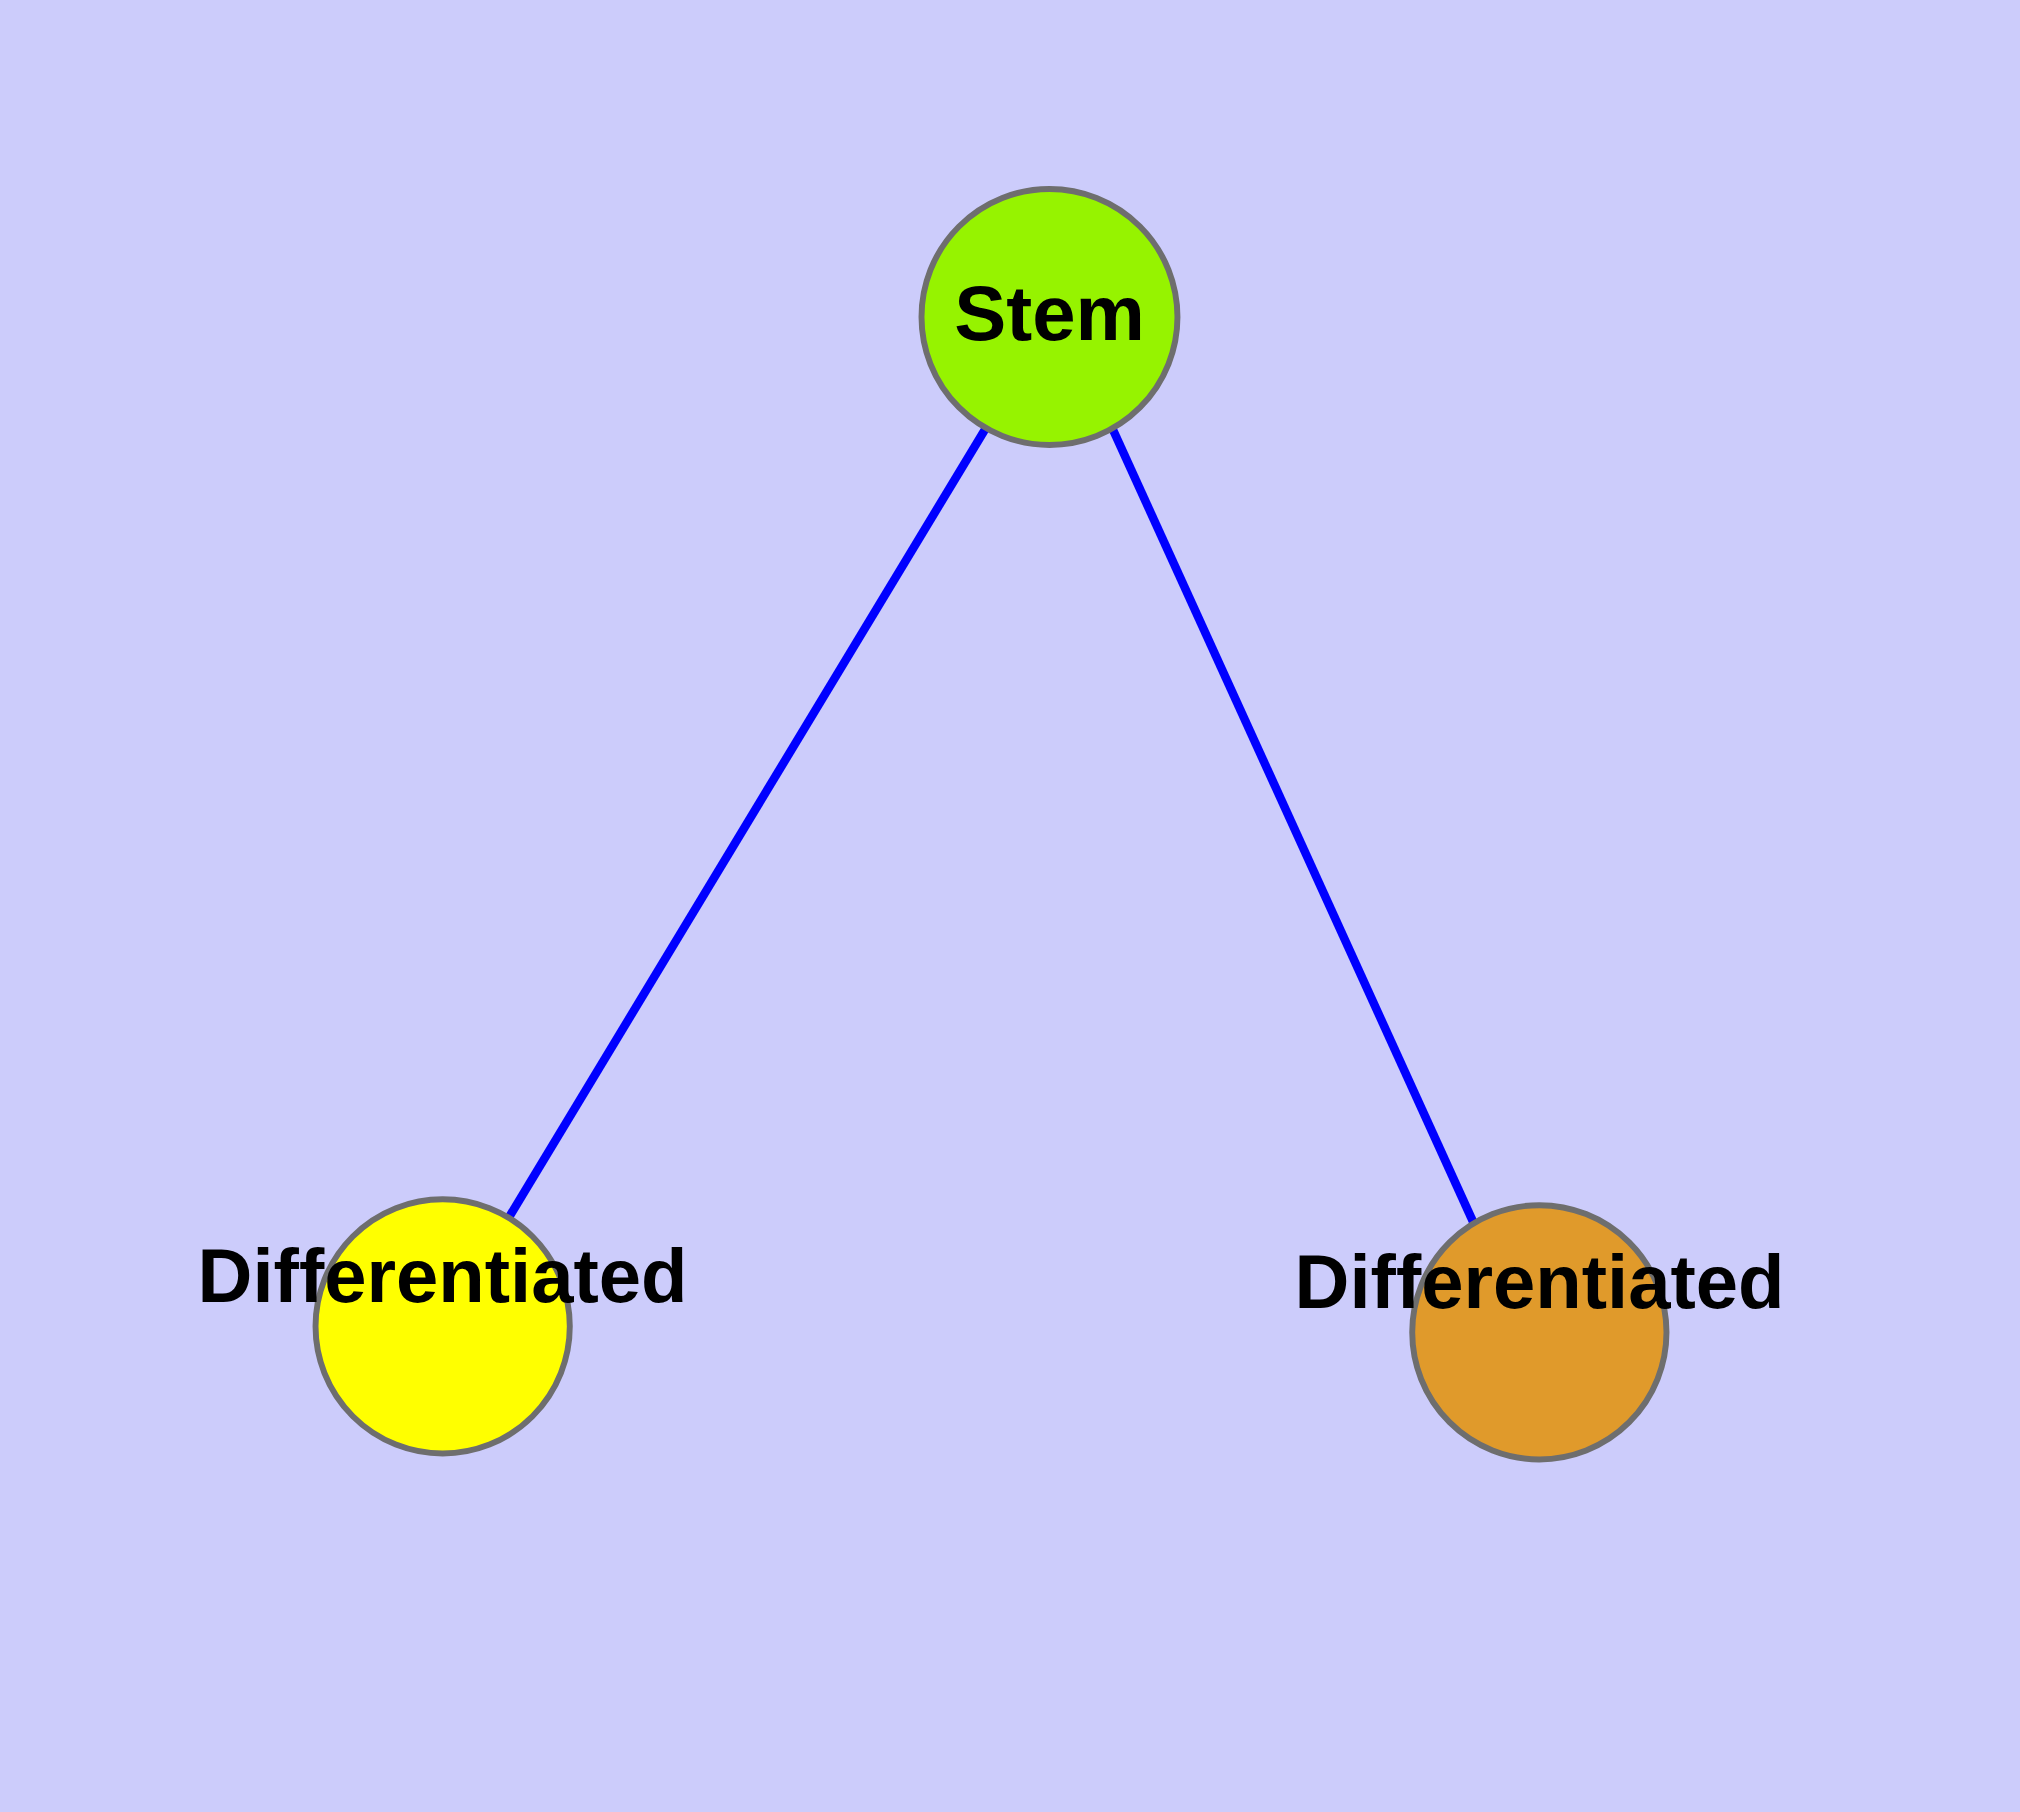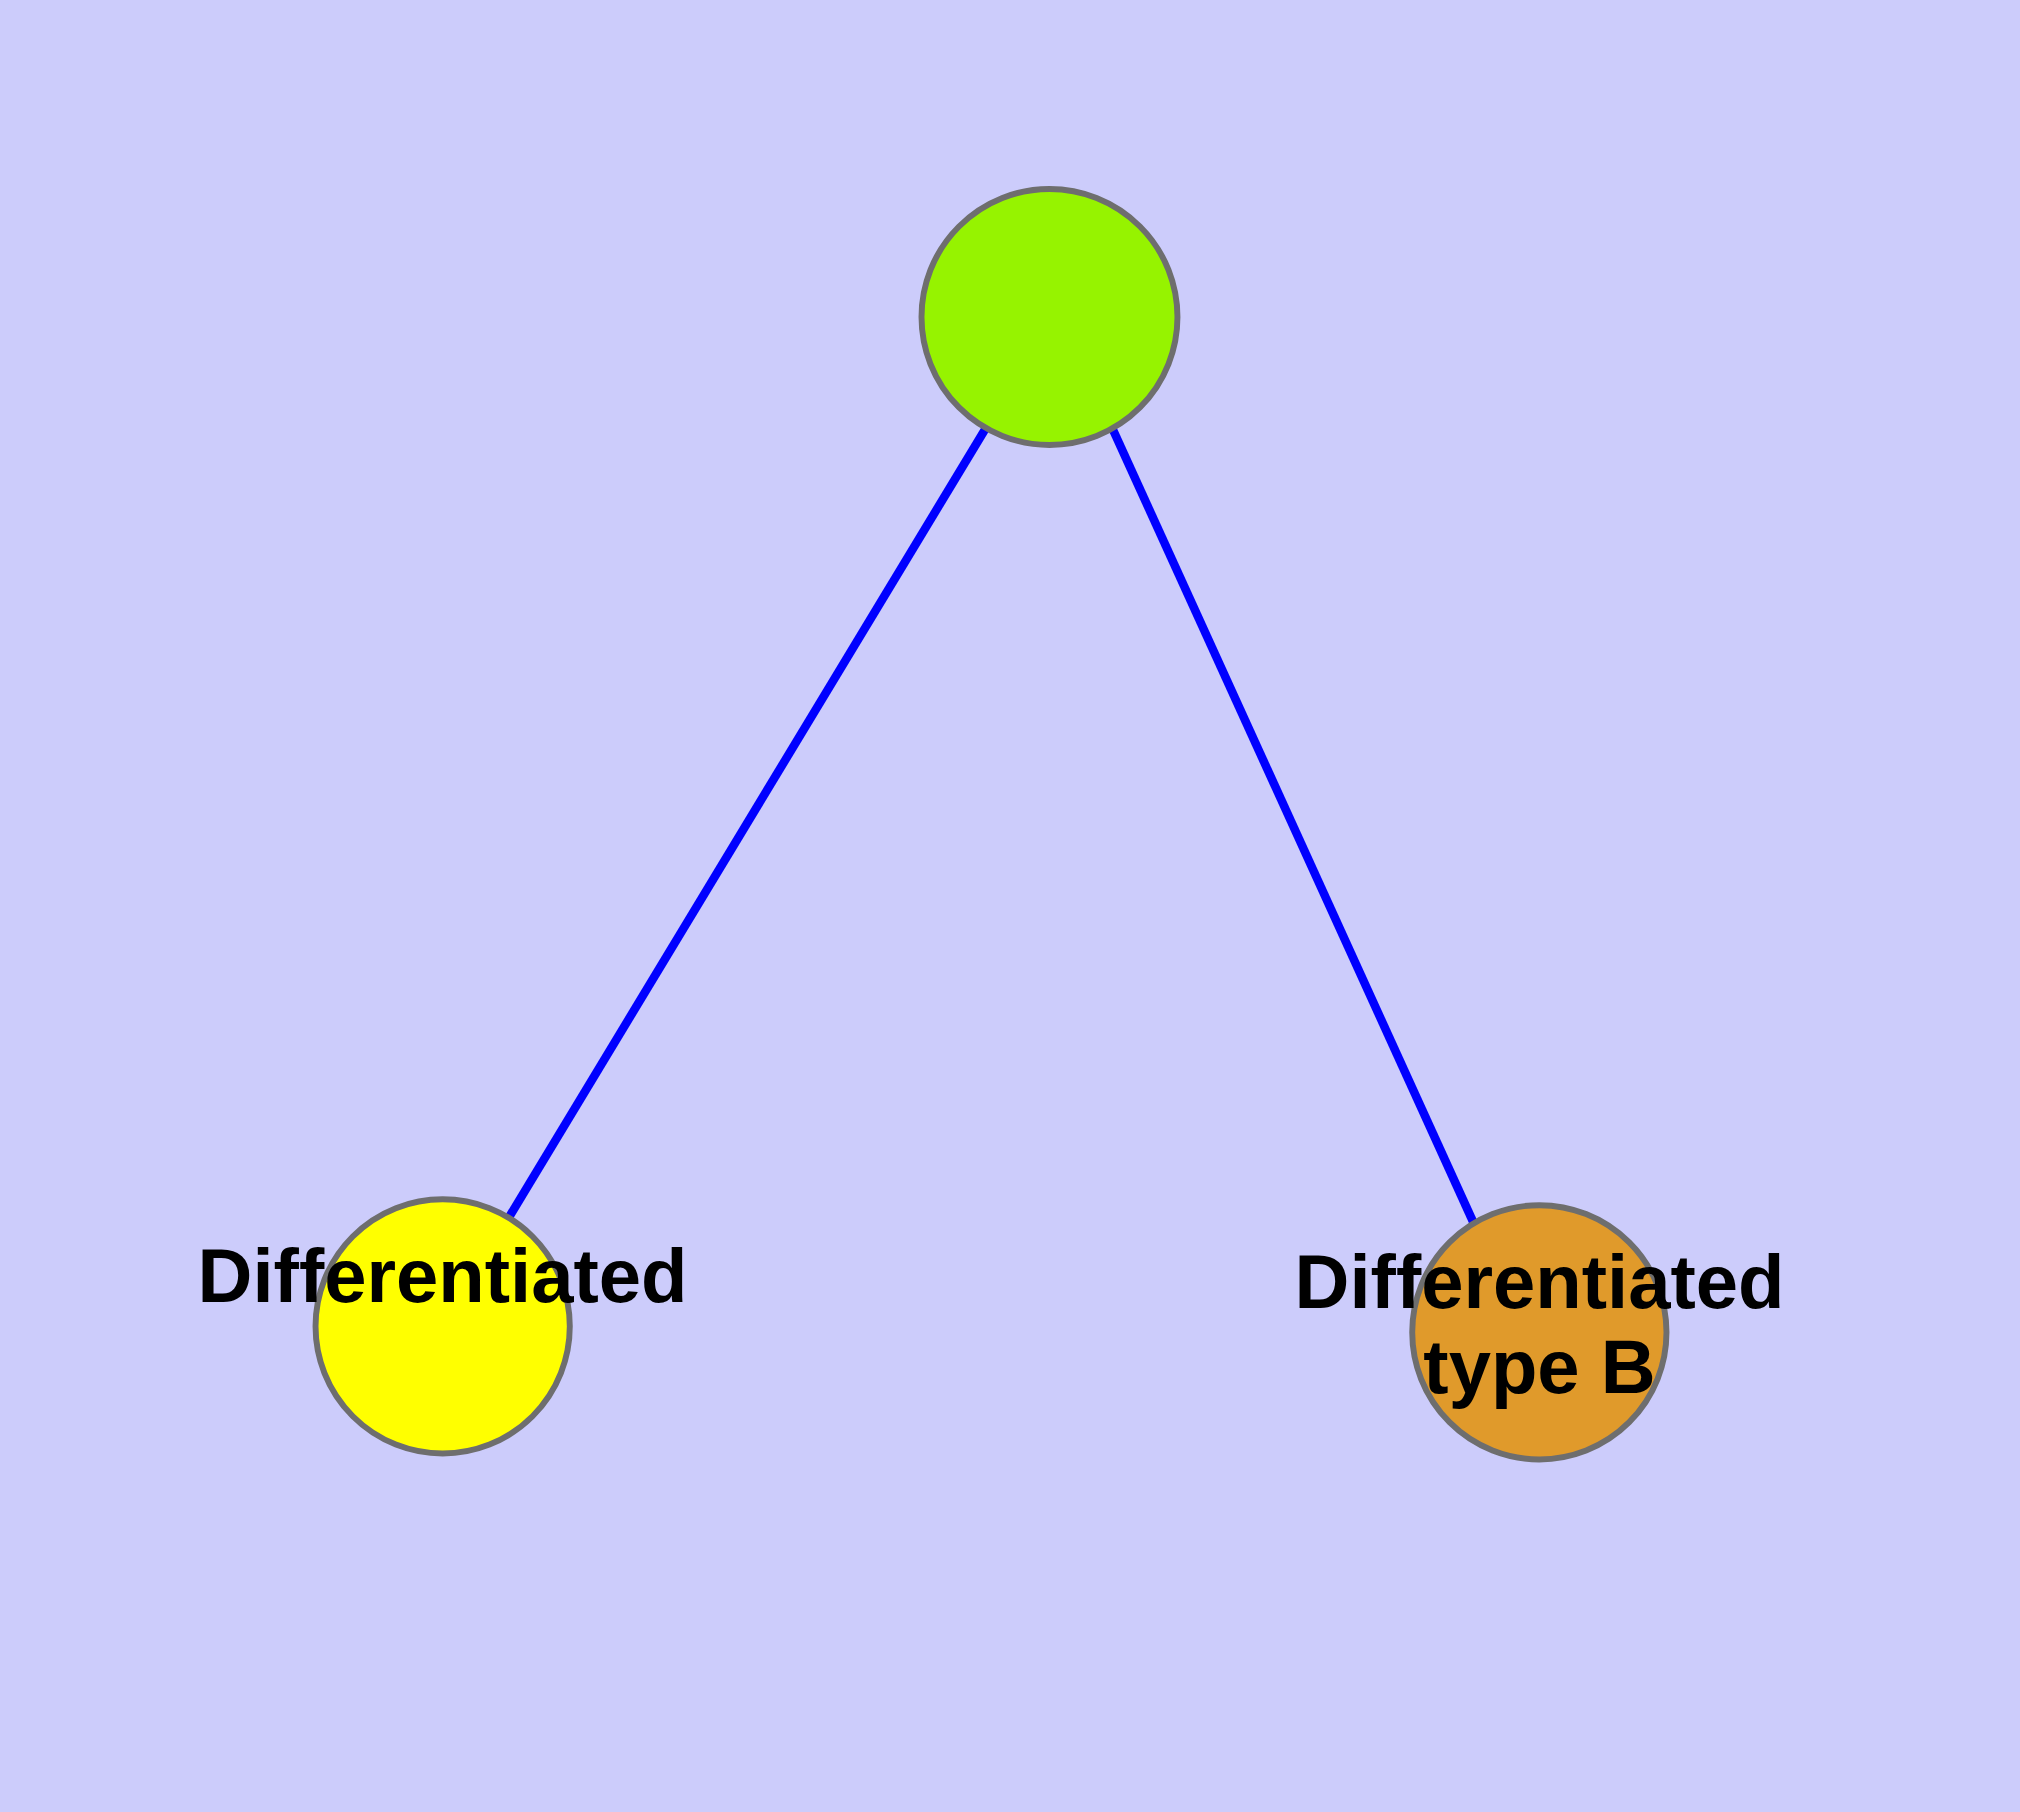--- a/index.html
+++ b/index.html
@@ -72,19 +72,20 @@
       <line x1="1312" y1="505" x2="1738" y2="1442" stroke="#0000ff" stroke-width="10" stroke-linecap="butt"></line>
     </g>
 
     <g>
       <circle cx="522" cy="1565" r="150" fill="#ffff00" stroke="#6e6e6e" stroke-width="7"></circle>
       <circle cx="1816" cy="1572" r="150" fill="#e09a2b" stroke="#6e6e6e" stroke-width="7"></circle>
       <circle cx="1238" cy="374" r="151" fill="#96f300" stroke="#6e6e6e" stroke-width="7"></circle>
     </g>
   </svg>
 
+  <div class="node-label" id="label-stem">Stem</div>
 
   <div class="node-label" id="label-type-a"><span>Differentiated</span><br></div>
 
-  <div class="node-label" id="label-type-b"><span>Differentiated</span><br><span>type B</span></div>
+  <div class="node-label" id="label-type-b"><span>Differentiated</span><br></div>
 
 </div>
 
 
 </body></html>

